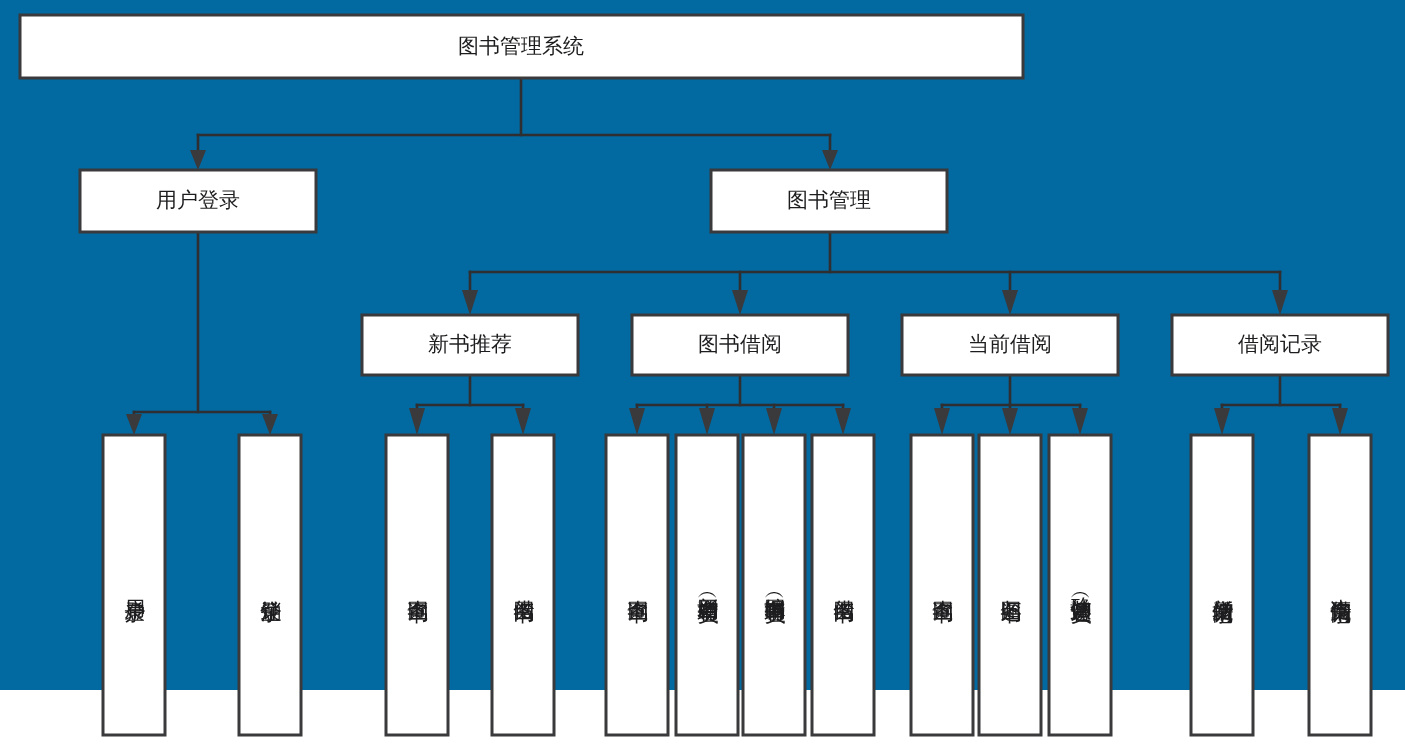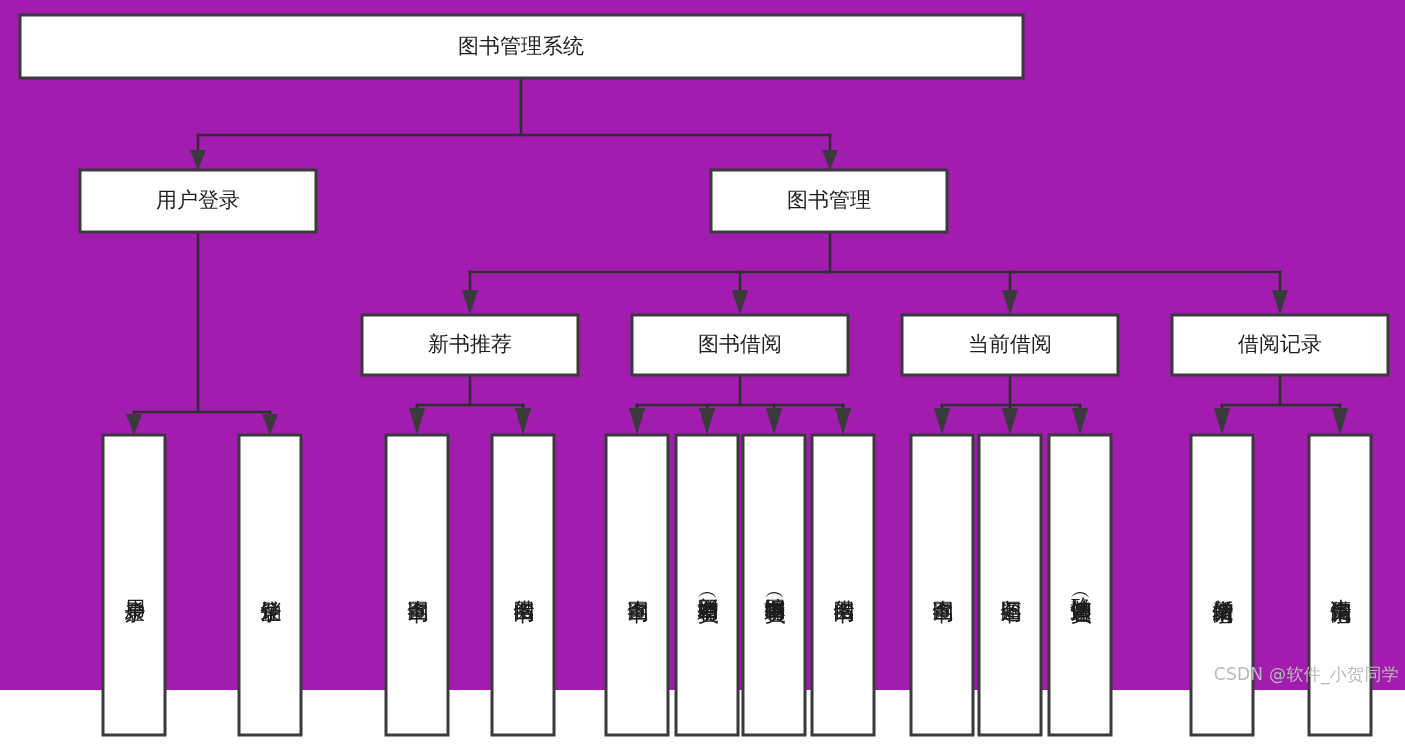--- a/index.html
+++ b/index.html
@@ -11,21 +11,21 @@
   body {
     width: 1405px;
     height: 747px;
     font-family: "DejaVu Sans", "Liberation Sans", sans-serif;
     overflow: hidden;
   }
   #diagram-root {
     position: relative;
     width: 1405px;
     height: 690px;
-    background: #a21caf;
+    background: #0369a1;
   }
   svg#flowchart {
     display: block;
     width: 1405px;
     height: 747px;
   }
   .node-box {
     fill: #ffffff;
     stroke: #3a3a3c;
     stroke-width: 3;
@@ -233,14 +233,13 @@
       <text class="node-label-v" x="1222" y="585">新增借阅记录</text>
     </g>
 
     <g>
       <rect class="node-box" x="1309" y="435" width="62" height="300"></rect>
       <text class="node-label-v" x="1340" y="585">查询借阅记录</text>
     </g>
 
   </svg>
 
-  <div class="watermark">CSDN @软件_小贺同学</div>
 </div>
 
 </body></html>

